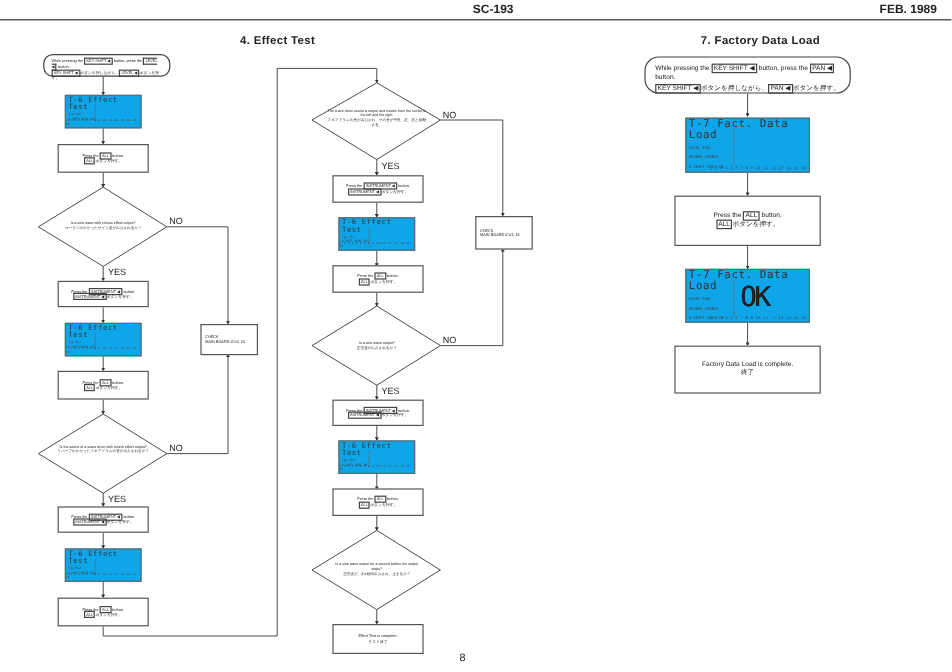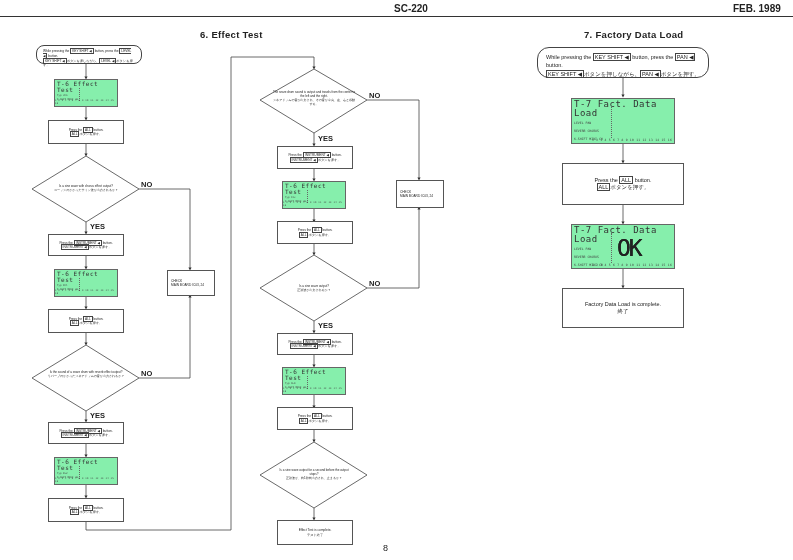--- a/index.html
+++ b/index.html
@@ -10,44 +10,44 @@
   .title { position:absolute; font-weight:bold; font-size:9.5px; letter-spacing:0.3px; }
   svg { position:absolute; left:0; top:0; }
   .box { position:absolute; border:1px solid #555; background:#fff; box-sizing:border-box;
          display:flex; flex-direction:column; align-items:center; justify-content:center;
          text-align:center; font-size:3.2px; line-height:1.3; }
   .box.big { font-size:5.5px; }
   .rbox { position:absolute; border:1px solid #444; border-radius:8px; background:#fff;
           box-sizing:border-box; padding:3px 6px; font-size:3.2px; line-height:1.5; }
   .rbox.big { font-size:5.5px; padding:5px 8px; border-radius:12px; }
   .kbd { border:0.6px solid #444; padding:0 1px; }
-  .lcd { position:absolute; border:1px solid #666; background:#86efac; box-sizing:border-box;
+  .lcd { position:absolute; border:1px solid #666; background:#0ea5e9; box-sizing:border-box;
          font-family:"DejaVu Sans Mono", monospace; overflow:hidden; }
   .lcd .lt { font-size:6px; line-height:6px; padding:1px 2px; letter-spacing:0.5px; color:#333; }
   .lcd.big .lt { font-size:9px; line-height:9px; }
   .lcd .lr { font-size:2.5px; padding-left:2px; line-height:4px; color:#444; }
   .lcd.big .lr { font-size:3.2px; line-height:8px; }
   .lcd .nums { position:absolute; right:2px; bottom:1px; font-size:2.3px; letter-spacing:0.3px; color:#444; }
   .lcd.big .nums { font-size:3px; }
   .lcd .dots { position:absolute; left:38%; top:8px; bottom:5px; border-left:0.6px dotted #666; }
   .lcd .ok { position:absolute; left:44%; top:11px; font-family:"DejaVu Sans Mono", monospace;
              font-size:34px; line-height:34px; color:#222; letter-spacing:-2px;
              text-shadow: 0 0 0 #000; }
   .dtext { position:absolute; font-size:3px; text-align:center; line-height:1.35; }
-  .lbl { position:absolute; font-weight:bold; font-size:7.5px; }
+  .lbl { position:absolute; font-weight:normal; font-size:7.5px; }
   .pagenum { position:absolute; font-size:9px; }
 </style>
 </head>
 <body>
 
-<div class="hdr" style="left:394px; top:3px;">SC-220</div>
+<div class="hdr" style="left:394px; top:3px;">SC-193</div>
 <div class="hdr" style="left:733px; top:3px;">FEB. 1989</div>
 <div class="rule"></div>
 
-<div class="title" style="left:200px; top:29px;">6. Effect Test</div>
+<div class="title" style="left:200px; top:29px;">4. Effect Test</div>
 <div class="title" style="left:584px; top:29px;text-align:right;">7. Factory Data Load</div>
 
 <svg width="793" height="560">
   <defs>
     <marker id="ar" markerWidth="4" markerHeight="4" refX="2" refY="2" orient="auto">
       <path d="M0,0 L4,2 L0,4 z" fill="#333"></path>
     </marker>
   </defs>
   <g stroke="#444" stroke-width="0.8" fill="none">
 

